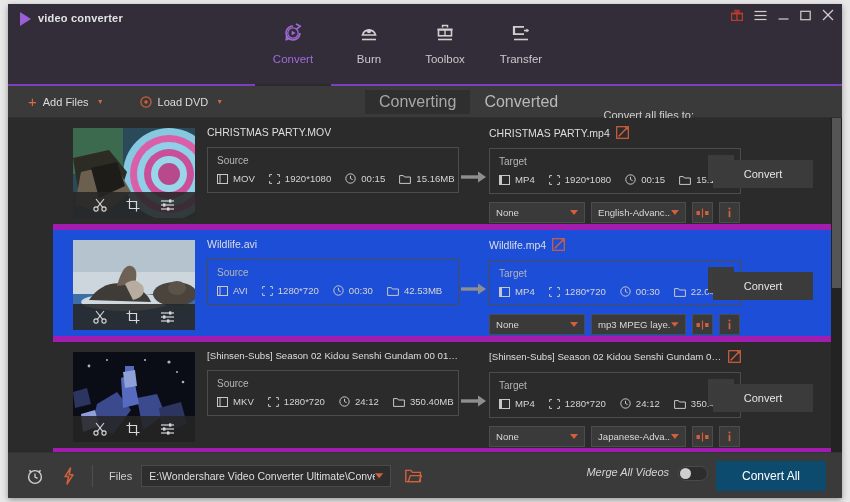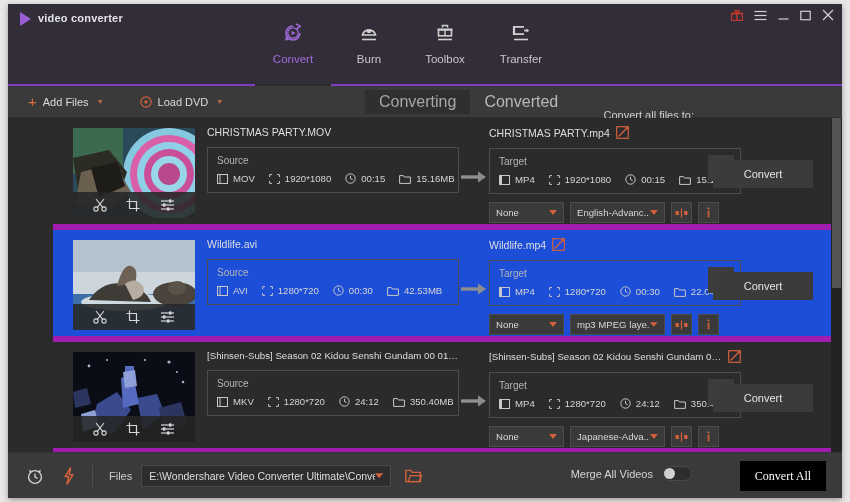--- a/index.html
+++ b/index.html
@@ -163,21 +163,21 @@
     display: flex; align-items: center; justify-content: center; cursor: pointer;
   }
 
   .subrow { display: flex; align-items: center; gap: 6px; margin-top: 8px; }
   .dd {
     height: 21px; background: #3a3a3a; border: 1px solid #4c4c4c;
     display: flex; align-items: center; justify-content: space-between;
     padding: 0 6px; cursor: pointer;
   }
   .dd span { font-size: 9.6px; color: #d8d8d8; white-space: nowrap; overflow: hidden; }
-  .dd.w1 { width: 75px; }
+  .dd.w1 { width: 96px; }
   .dd.w2 { width: 95px; }
   .sq {
     width: 21px; height: 21px; background: #3a3a3a; border: 1px solid #4c4c4c;
     display: flex; align-items: center; justify-content: center; cursor: pointer;
   }
 
   .convert-btn {
     position: absolute; right: 18px; top: 42px;
     width: 100px; height: 28px; background: #3b3b3b;
     display: flex; align-items: center; justify-content: center;
@@ -206,37 +206,37 @@
   .out-field {
     margin-left: 9px; width: 250px; height: 22px; background: #2e2e2e;
     border: 1px solid #4a4a4a;
     display: flex; align-items: center; justify-content: space-between;
     padding: 0 7px; cursor: text;
   }
   .out-field span { font-size: 10.5px; color: #dedede; white-space: nowrap; overflow: hidden; }
   .folder-btn { margin-left: 14px; cursor: pointer; display: flex; }
 
   .merge-wrap {
-    position: absolute; right: 150px; top: 13px;
-    display: flex; align-items: center; gap: 9px;
+    position: absolute; right: 134px; top: 13px;
+    display: flex; align-items: flex-start; gap: 9px; font-style: italic;
   }
   .merge-label { font-size: 11px; color: #d4d4d4; }
   .toggle {
     width: 30px; height: 15px; border-radius: 8px; background: #2d2d2d;
     position: relative; cursor: pointer; border: 1px solid #4a4a4a;
   }
   .toggle .knob {
     position: absolute; left: 1px; top: 1px; width: 11px; height: 11px;
     border-radius: 50%; background: #cfcfcf;
   }
   .convert-all {
     position: absolute; right: 16px; top: 8px;
-    width: 86px; height: 30px; background: #000000;
+    width: 110px; height: 30px; background: #0c4a6e;
     display: flex; align-items: center; justify-content: center;
-    font-size: 12px; color: #fff; cursor: pointer; font-family: Liberation Serif, serif;
+    font-size: 12px; color: #fff; cursor: pointer;
   }
 </style>
 </head>
 <body>
 
 <div id="app">
 
   <div class="titlebar">
 
     <div class="brand">

